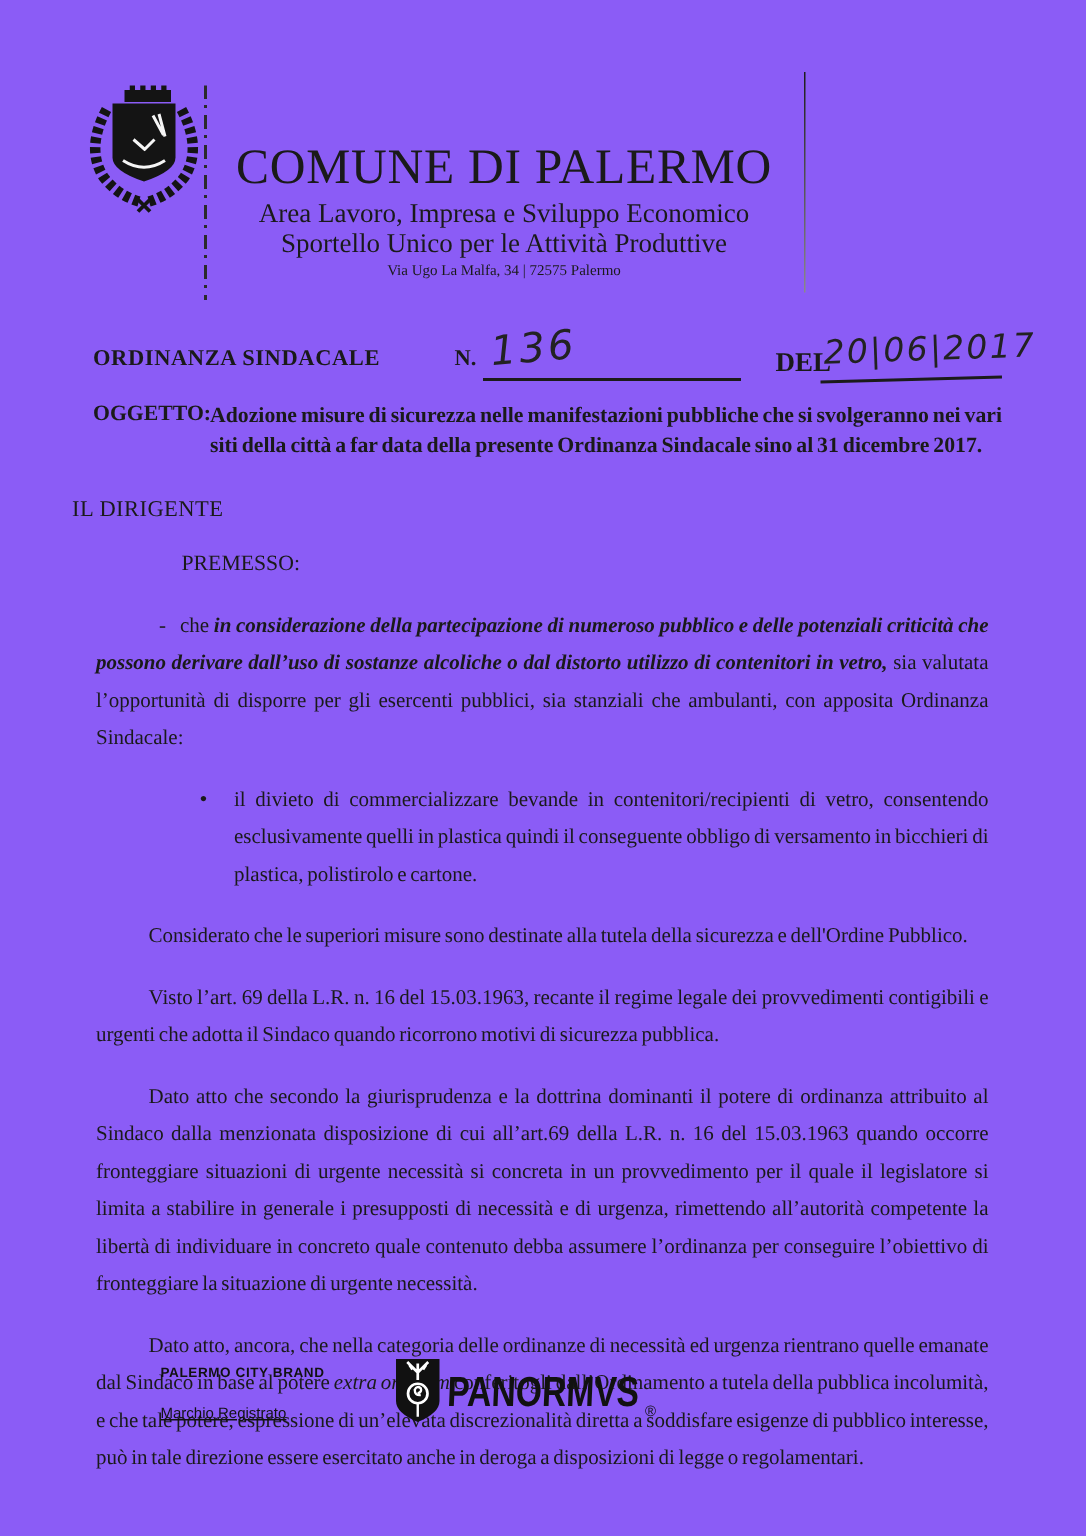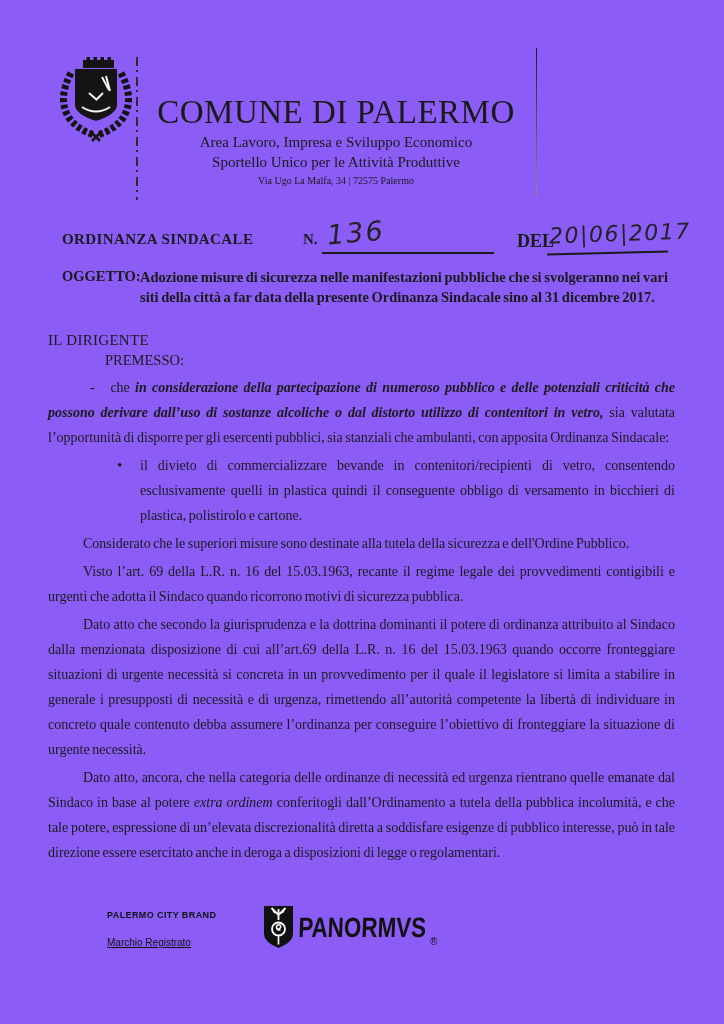--- a/index.html
+++ b/index.html
@@ -16,21 +16,21 @@
   .hdr-divider-left{
     position:absolute;left:136px;top:57px;width:2px;height:143px;
     background:repeating-linear-gradient(to bottom,#2b2b2b 0 9px,transparent 9px 13px,#2b2b2b 13px 15px,transparent 15px 20px);
   }
   .hdr-divider-right{
     position:absolute;left:536px;top:48px;width:1px;height:147px;
     background:linear-gradient(#1c1c1c,#8a8a8a);
   }
   .hdr-text{position:absolute;left:140px;top:92px;width:392px;text-align:center;}
   .hdr-title{font-size:33px;line-height:40px;letter-spacing:.5px;white-space:nowrap;}
-  .hdr-sub{font-size:15px;line-height:20px;}
+  .hdr-sub{font-size:18px;line-height:20px;}
   .hdr-addr{font-size:10px;line-height:12px;margin-top:3px;}
   .hdr-mail{font-size:10px;line-height:12px;}
   .hdr-mail .mail{font-weight:bold;}
   
   .ord-label{position:absolute;left:62px;top:231px;font-size:15px;font-weight:bold;letter-spacing:.4px;}
   .ord-n{position:absolute;left:303px;top:231px;font-size:15px;font-weight:bold;}
   .ord-del{position:absolute;left:517px;top:231px;font-size:18px;font-weight:bold;}
   .hand{
     font-family:"DejaVu Sans",sans-serif;font-style:italic;color:#222;
     position:absolute;white-space:nowrap;
@@ -45,21 +45,21 @@
   .subj-text{
     position:absolute;left:140px;top:268px;width:528px;
     font-size:14.5px;font-weight:bold;line-height:19.5px;text-align:justify;word-spacing:-1px;
   }
   
   .dirigente{position:absolute;left:48px;top:332px;width:627px;font-size:15px;font-weight:normal;letter-spacing:.3px;}
   .bodytext{
     position:absolute;left:48px;top:348px;width:627px;
     font-size:14px;line-height:25px;text-align:justify;word-spacing:-1px;
   }
-  .bodytext p{margin:0;}
+  .bodytext p{margin:16px;}
   .premesso{text-indent:57px;font-size:14.5px;}
   .para1{text-indent:42px;margin-top:2px !important;}
   .bullet{position:relative;padding-left:92px;margin-top:3px !important;}
   .bullet-dot{position:absolute;left:69px;top:0;font-size:15px;}
   .indent{text-indent:35px;margin-top:3px !important;}
   
   .brand1{position:absolute;left:107px;top:910px;font-family:"Liberation Sans",sans-serif;font-size:9px;font-weight:bold;letter-spacing:.4px;color:#111;text-align:center;}
   .brand2{position:absolute;left:107px;top:937px;font-family:"Liberation Sans",sans-serif;font-size:10px;color:#111;text-decoration:underline;}
   .logo{position:absolute;left:263px;top:905px;height:46px;display:flex;align-items:flex-start;}
   .logo-shield{width:31px;height:44px;}

